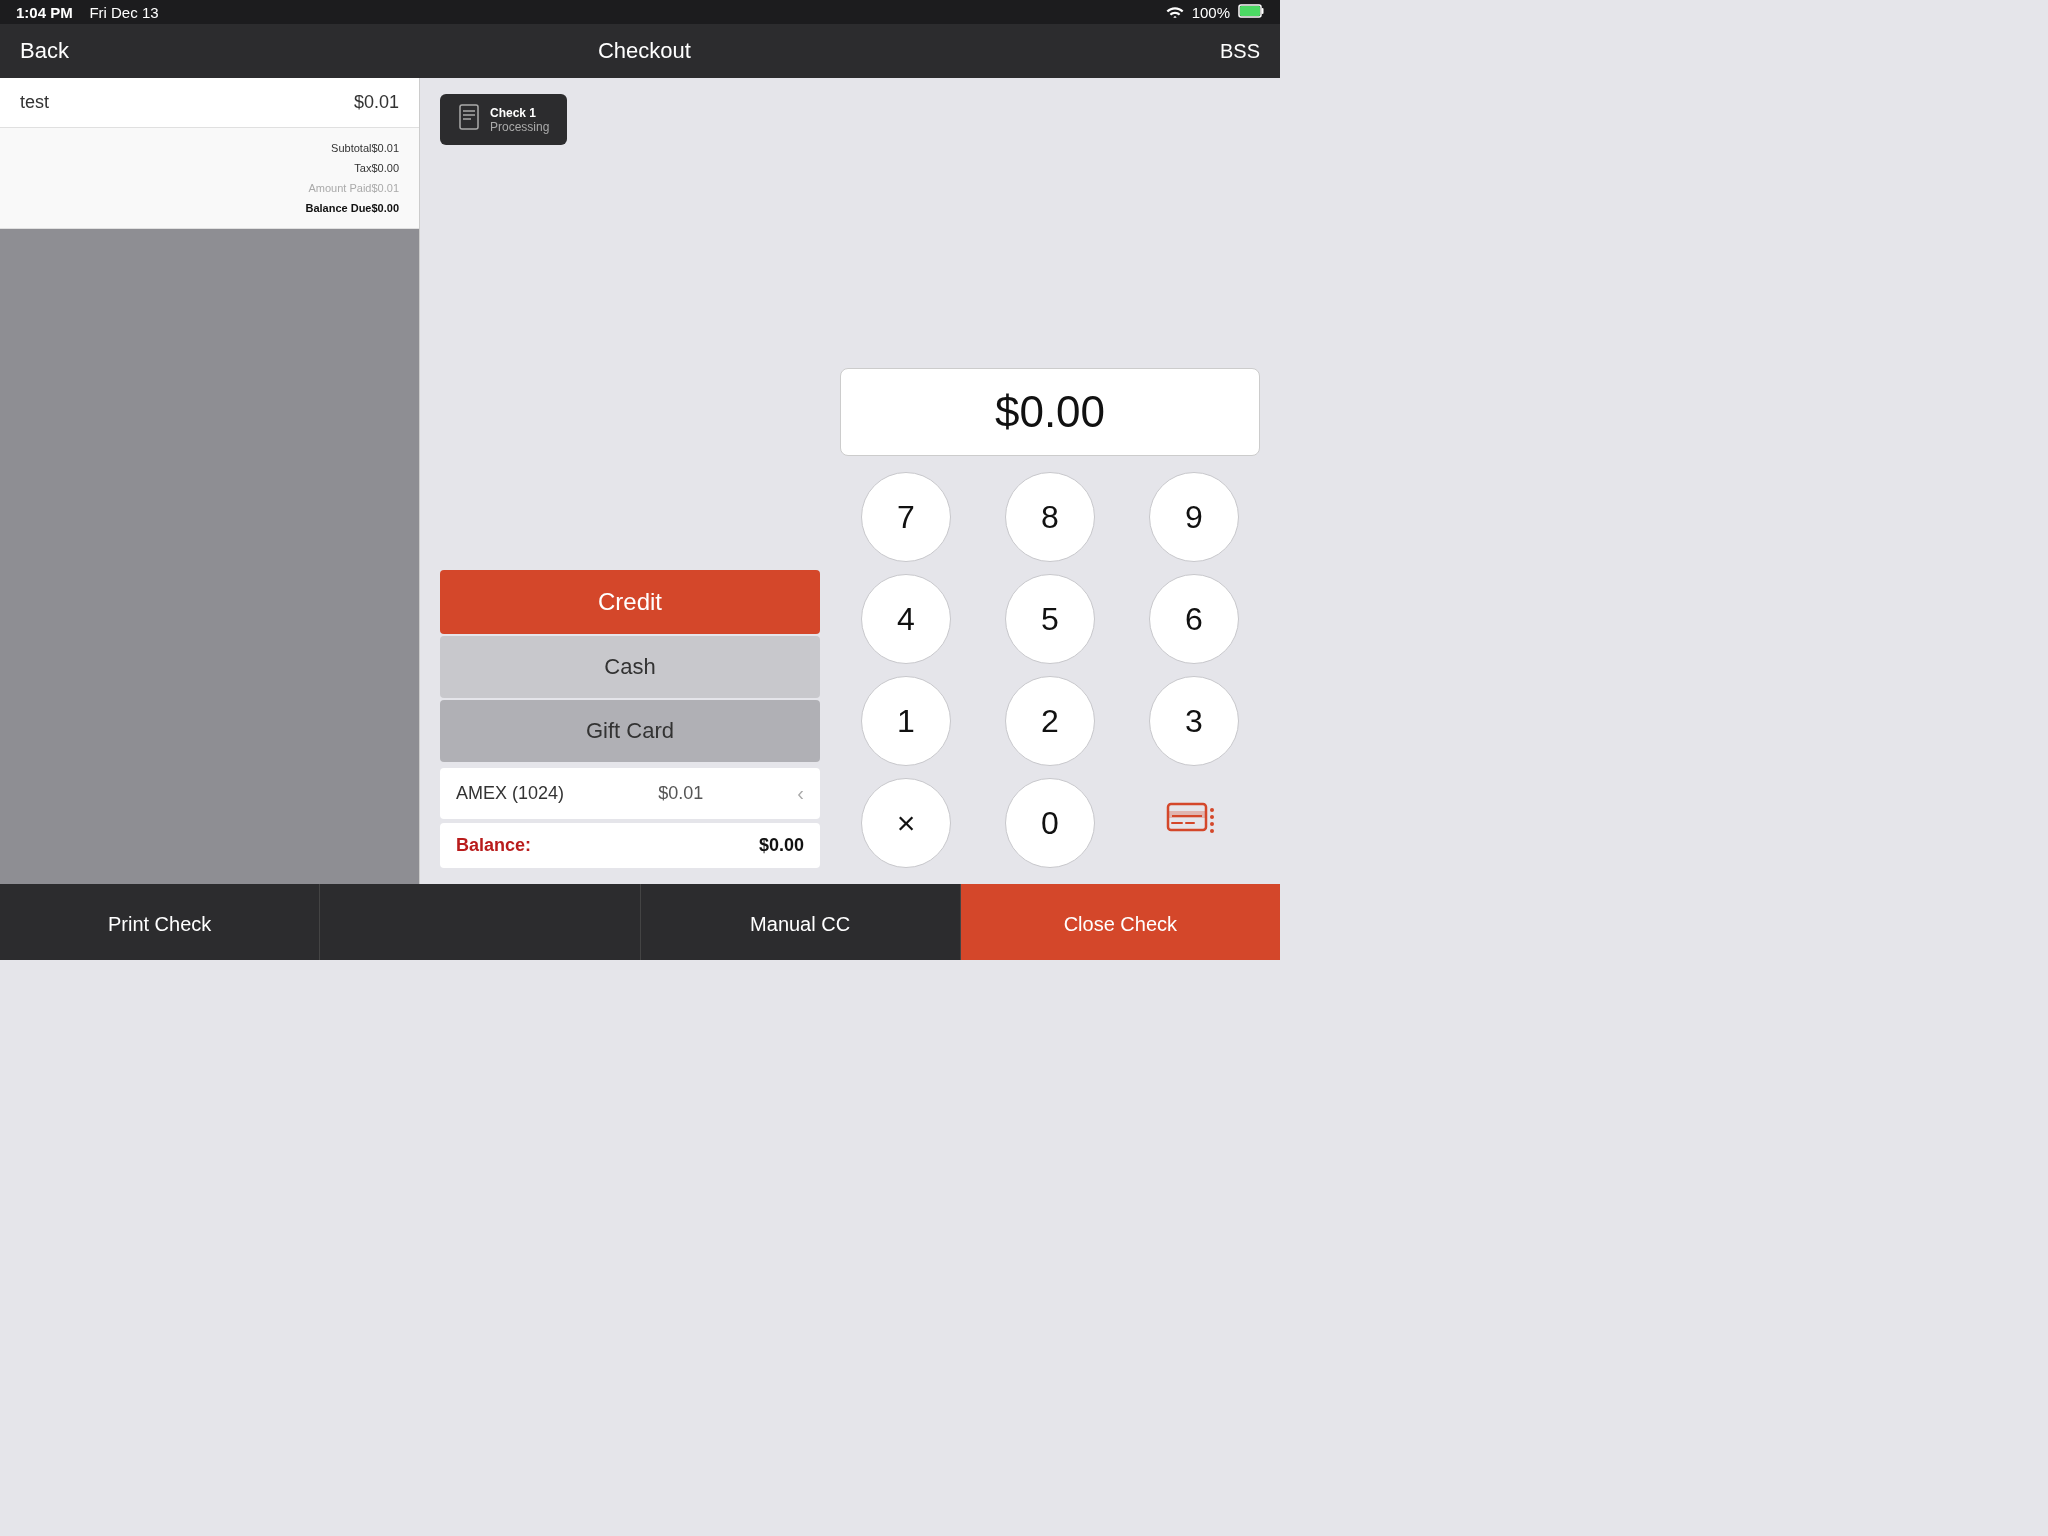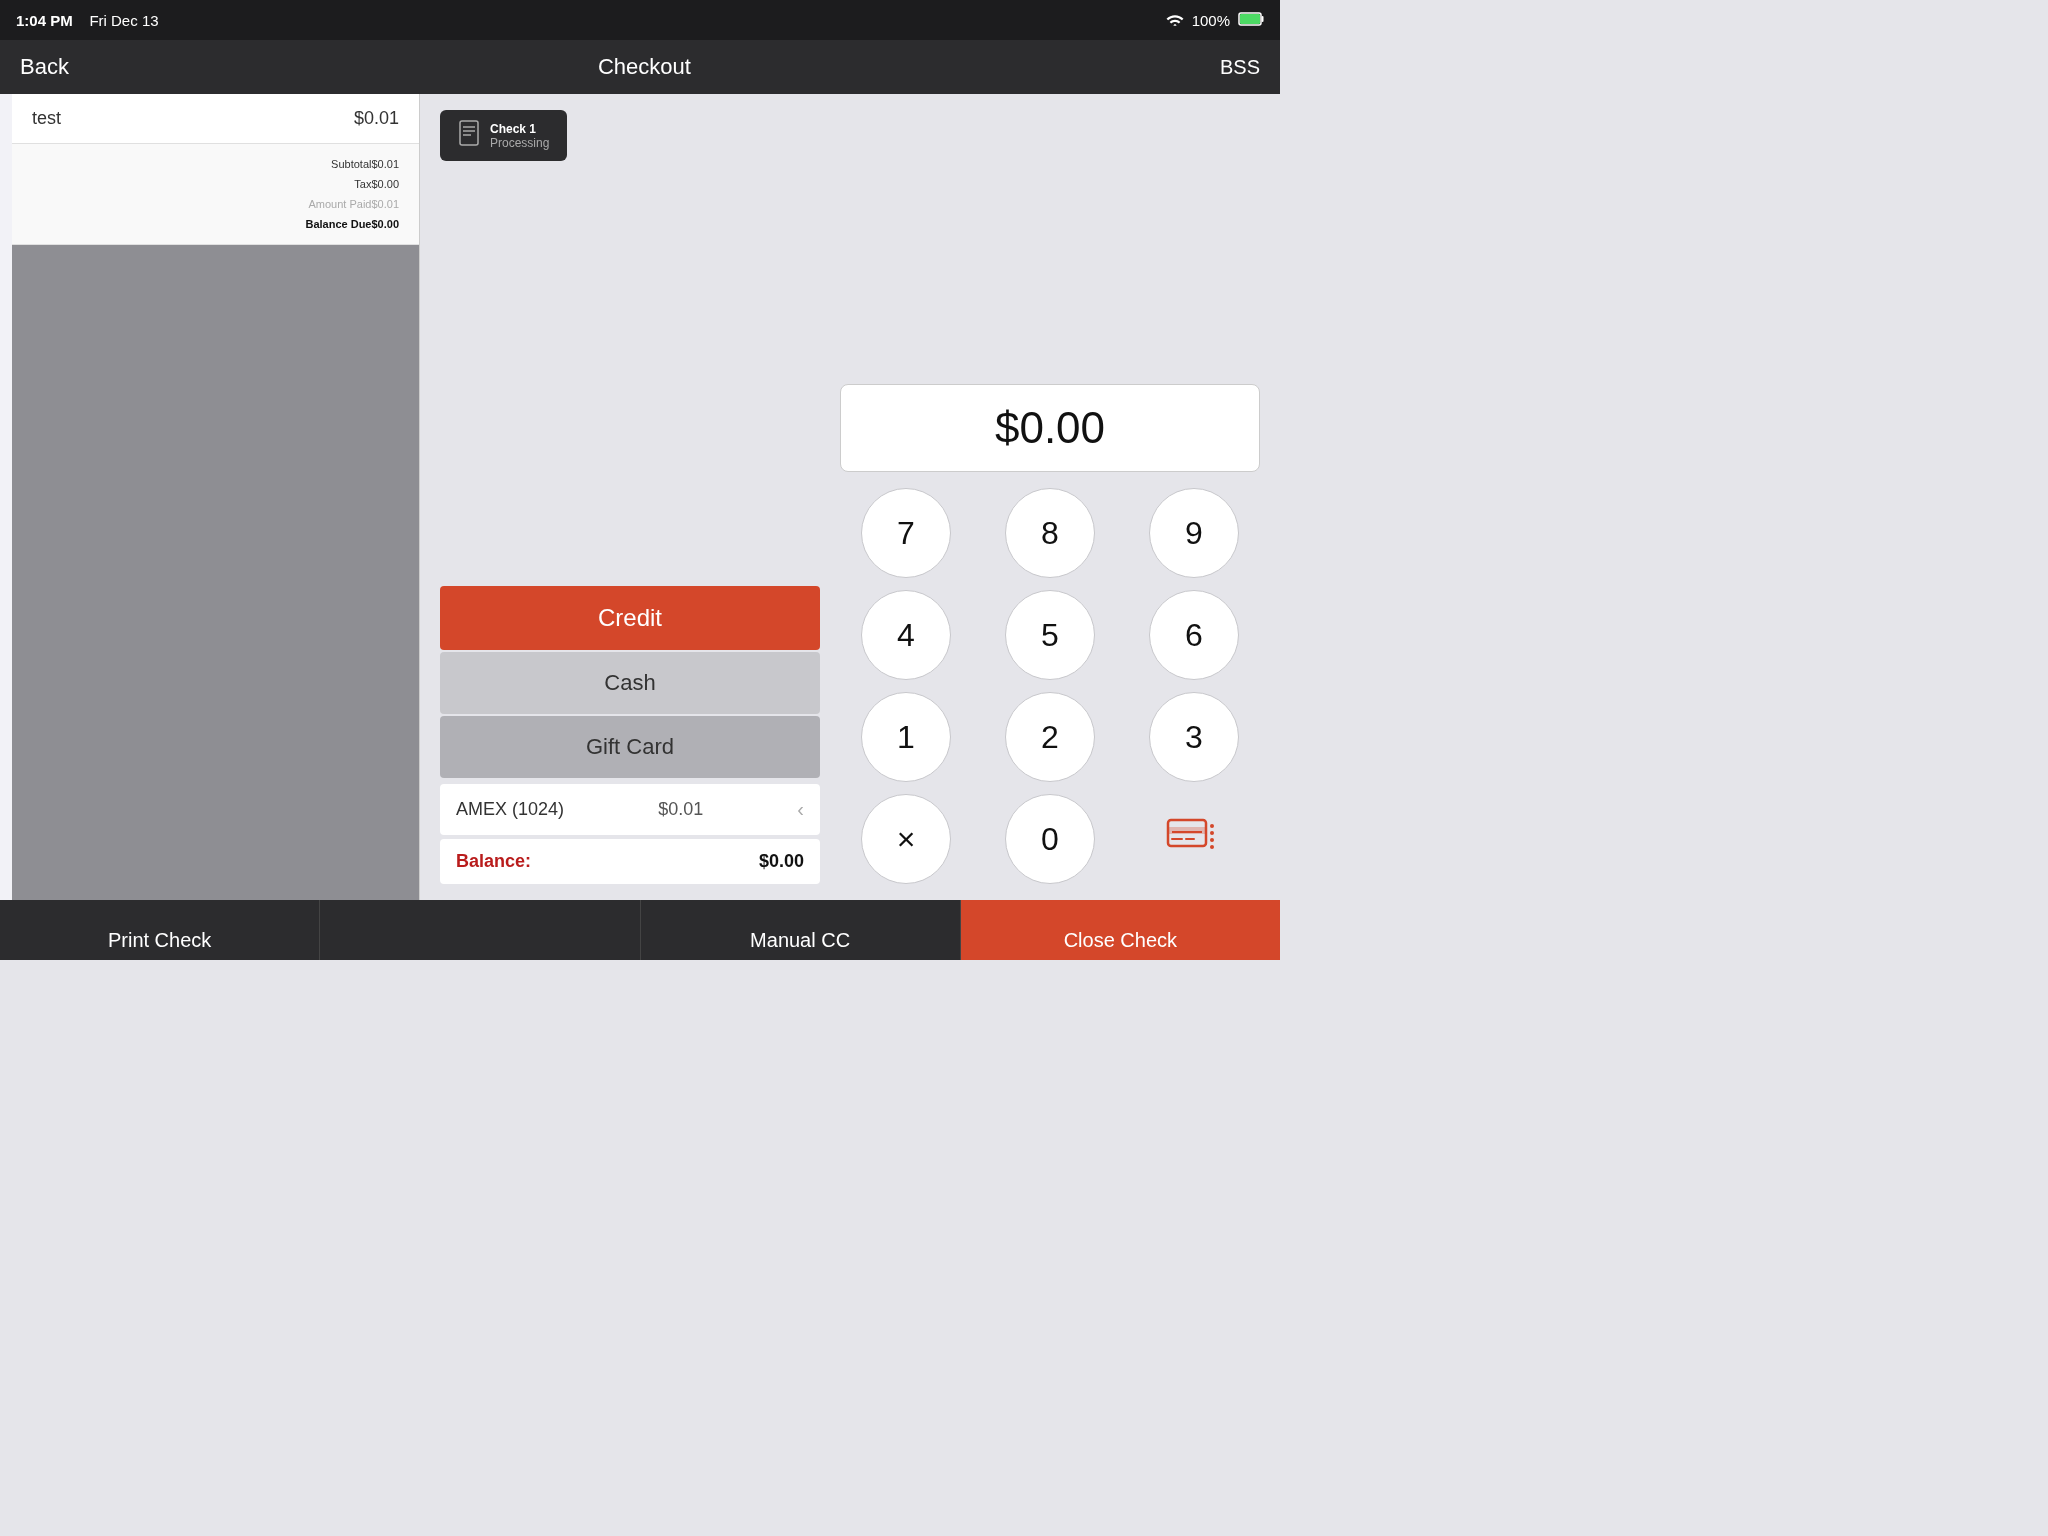--- a/index.html
+++ b/index.html
@@ -9,21 +9,21 @@
       width: 1280px;
       height: 960px;
       overflow: hidden;
       position: relative;
     }
 
     
     .status-bar {
       background: #1c1c1e;
       color: white;
-      height: 40px;
+      height: 24px;
       display: flex;
       align-items: center;
       justify-content: space-between;
       padding: 0 16px;
       font-size: 15px;
       font-weight: 500;
     }
     .status-bar .time { font-weight: 600; }
     .status-bar .right-status { display: flex; align-items: center; gap: 8px; }
 
@@ -47,21 +47,20 @@
       height: calc(960px - 36px - 54px - 64px);
     }
 
     
     .left-panel {
       width: 420px;
       background: #f2f2f7;
       border-right: 1px solid #ccc;
       display: flex;
       flex-direction: column;
-      padding-left: 12px;
     }
     .order-header {
       background: white;
       padding: 14px 20px;
       display: flex;
       justify-content: space-between;
       align-items: center;
       border-bottom: 1px solid #e0e0e0;
     }
     .order-header .order-name { font-size: 18px; color: #333; }

